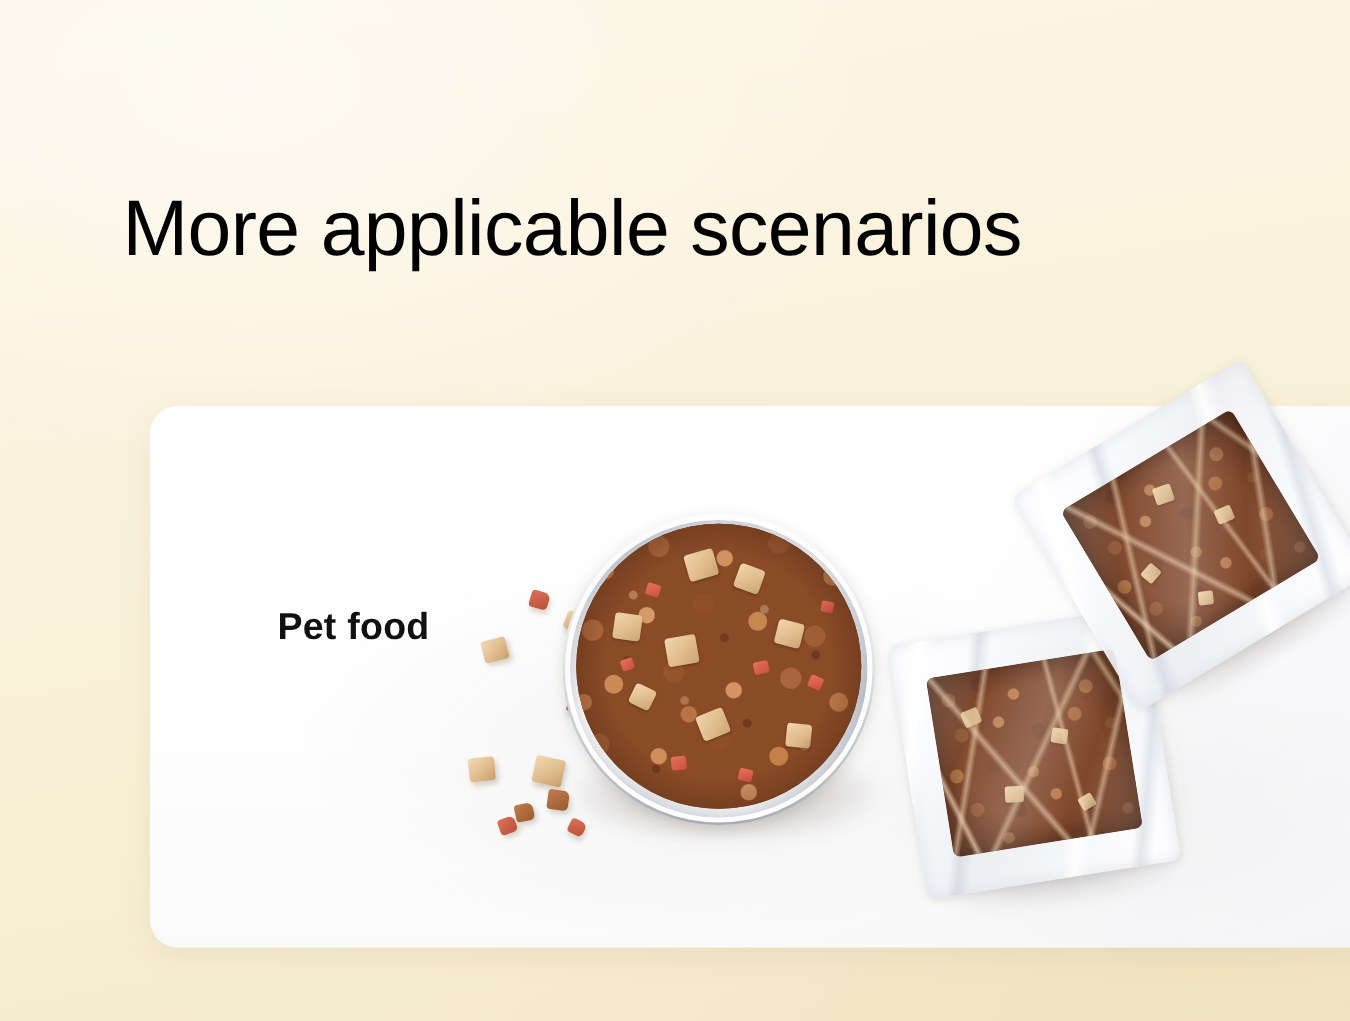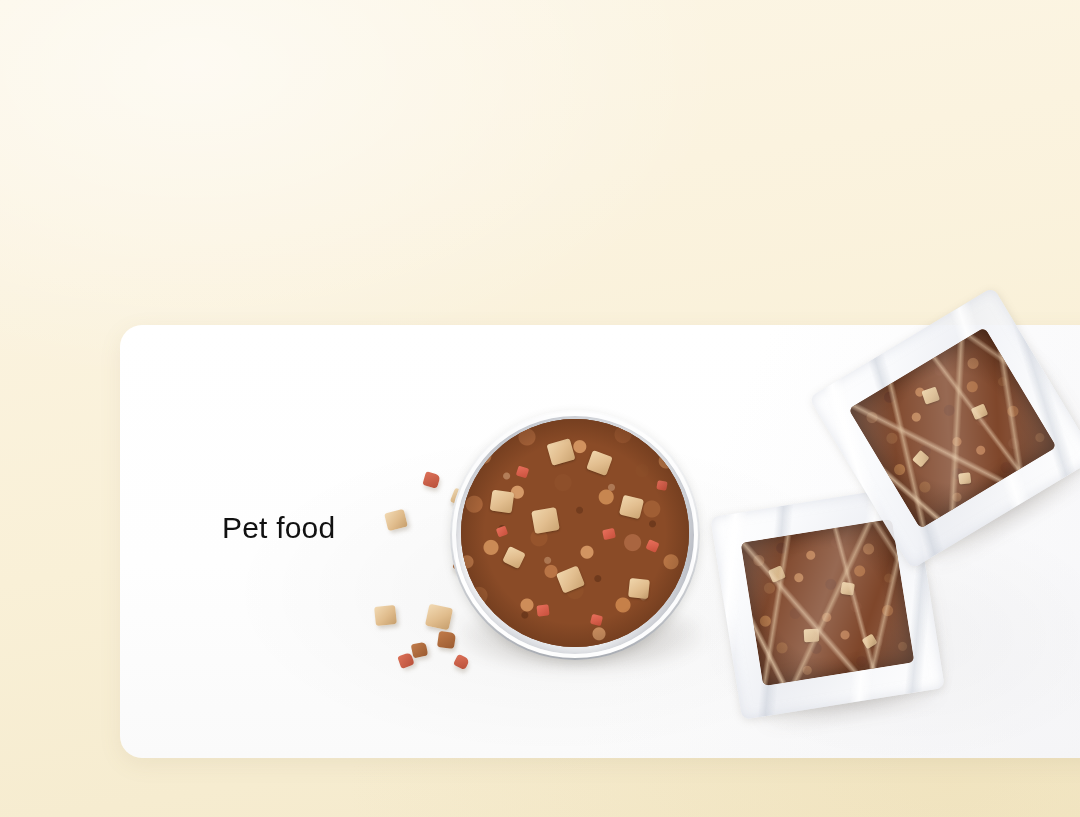--- a/index.html
+++ b/index.html
@@ -78,25 +78,25 @@
       radial-gradient(ellipse 46% 52% at 44% 62%, rgba(0,0,0,.035), rgba(0,0,0,0) 72%),
       radial-gradient(ellipse 30% 40% at 80% 72%, rgba(0,0,0,.028), rgba(0,0,0,0) 74%),
       linear-gradient(115deg, rgba(248,248,250,0) 55%, rgba(240,240,244,.55) 100%);
     pointer-events: none;
   }
 
   
   .scene-label {
     position: absolute;
     left: 222px;
-    top: 513px;
+    top: 487px;
     z-index: 8;
     font-size: 30px;
     line-height: 1;
-    font-weight: 400;
+    font-weight: 700;
     color: #111111;
     letter-spacing: .2px;
     white-space: nowrap;
   }
 
   
   .bowl-wrap {
     position: absolute;
     left: 450px;
     top: 410px;
@@ -358,20 +358,21 @@
     width: 215px; height: 200px;
     transform: rotate(-31deg);
   }
   #bag-upper .bag-content { left: 28px; top: 30px; right: 28px; bottom: 30px; }
 </style>
 </head>
 <body>
 
 <div id="scene">
 
+  <h1 class="page-title">More applicable scenarios</h1>
 
   <div class="photo-card">
     <div class="card-floor"></div>
 
     <div>
       <div class="scatter s-cube" style="left:266px;top:186px;width:20px;height:18px;transform:rotate(-14deg);"></div>
       <div class="scatter s-cube" style="left:307px;top:281px;width:24px;height:22px;transform:rotate(12deg);"></div>
       <div class="scatter s-cube" style="left:255px;top:281px;width:21px;height:19px;transform:rotate(-6deg);"></div>
       <div class="scatter s-cube" style="left:332px;top:165px;width:16px;height:15px;transform:rotate(22deg);"></div>
       <div class="scatter s-tri" style="left:355px;top:146px;width:17px;height:16px;transform:rotate(-18deg);"></div>

